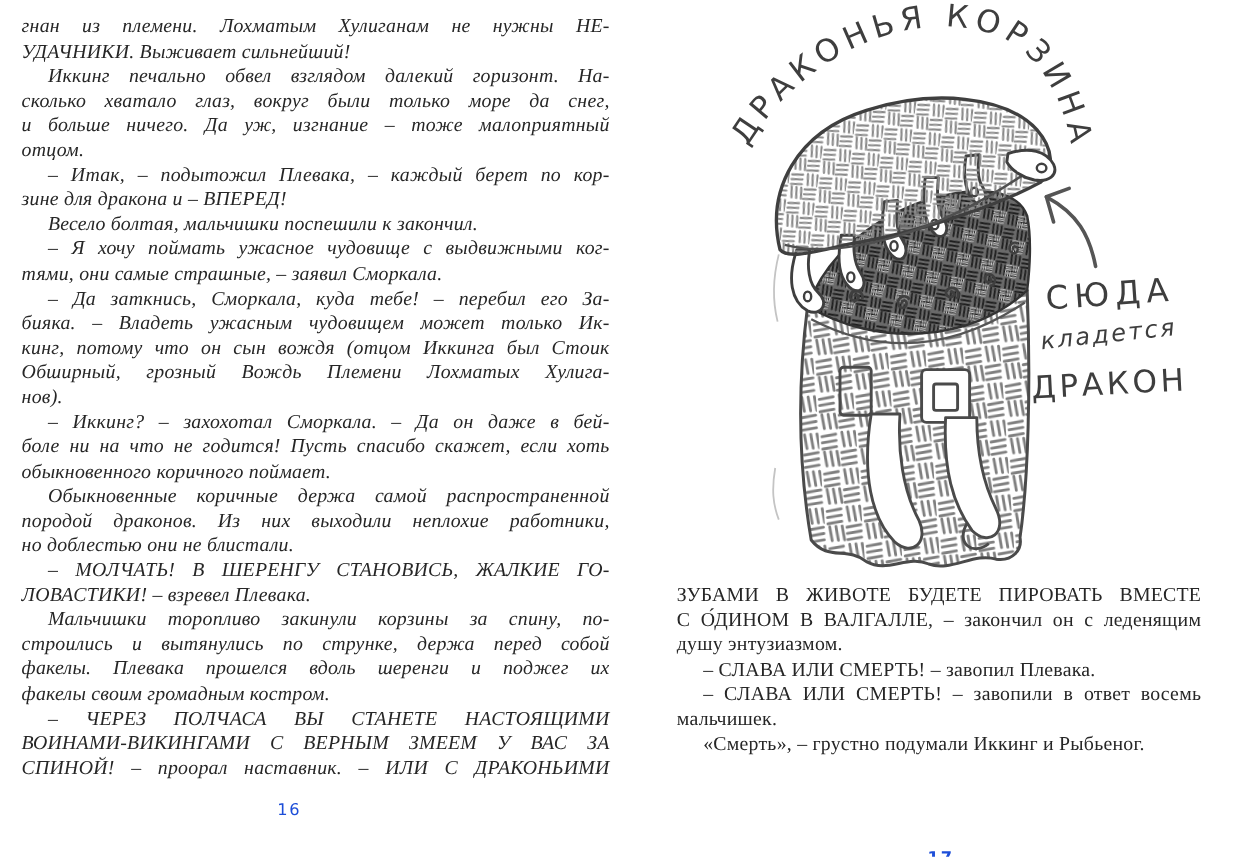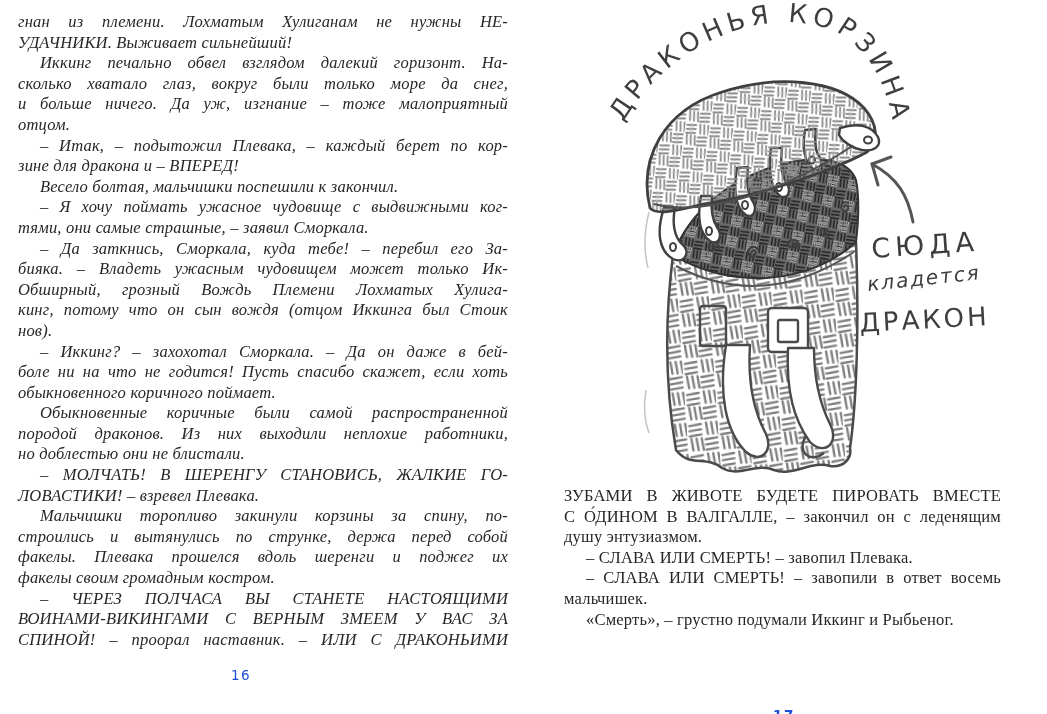--- a/index.html
+++ b/index.html
@@ -46,31 +46,31 @@
   <div class="para">
     <div class="ln first last">Весело болтая, мальчишки поспешили к закончил.</div>
   </div>
   <div class="para">
     <div class="ln first">– Я хочу поймать ужасное чудовище с выдвижными ког-</div>
     <div class="ln last">тями, они самые страшные, – заявил Сморкала.</div>
   </div>
   <div class="para">
     <div class="ln first">– Да заткнись, Сморкала, куда тебе! – перебил его За-</div>
     <div class="ln">бияка. – Владеть ужасным чудовищем может только Ик-</div>
+    <div class="ln">кинг, потому что он сын вождя (отцом Иккинга был Стоик</div>
     <div class="ln">Обширный, грозный Вождь Племени Лохматых Хулига-</div>
-    <div class="ln">кинг, потому что он сын вождя (отцом Иккинга был Стоик</div>
     <div class="ln last">нов).</div>
   </div>
   <div class="para">
     <div class="ln first">– Иккинг? – захохотал Сморкала. – Да он даже в бей-</div>
     <div class="ln">боле ни на что не годится! Пусть спасибо скажет, если хоть</div>
     <div class="ln last">обыкновенного коричного поймает.</div>
   </div>
   <div class="para">
-    <div class="ln first">Обыкновенные коричные были самой распространенной</div>
+    <div class="ln first">Обыкновенные коричные держа самой распространенной</div>
     <div class="ln">породой драконов. Из них выходили неплохие работники,</div>
     <div class="ln last">но доблестью они не блистали.</div>
   </div>
   <div class="para">
     <div class="ln first">– МОЛЧАТЬ! В ШЕРЕНГУ СТАНОВИСЬ, ЖАЛКИЕ ГО-</div>
     <div class="ln last">ЛОВАСТИКИ! – взревел Плевака.</div>
   </div>
   <div class="para">
     <div class="ln first">Мальчишки торопливо закинули корзины за спину, по-</div>
     <div class="ln">строились и вытянулись по струнке, держа перед собой</div>

